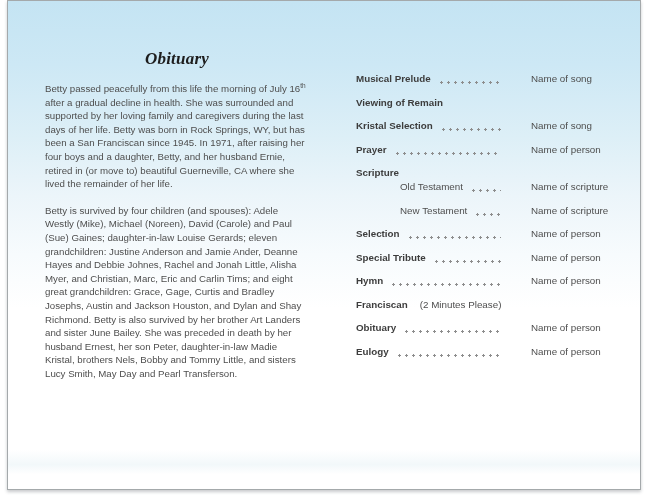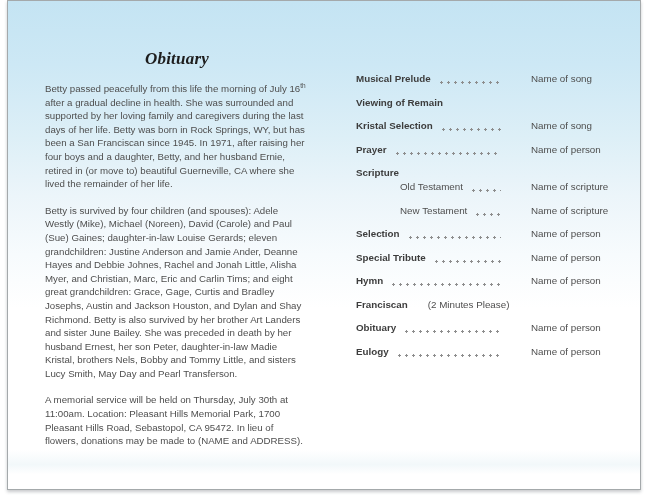--- a/index.html
+++ b/index.html
@@ -93,21 +93,21 @@
   .row .label {
     font-weight: bold;
     color: #3d3d3d;
     white-space: nowrap;
   }
   .row .label.regular {
     font-weight: normal;
     color: #4e4e4e;
   }
   .row .suffix {
-    margin-left: 20px;
+    margin-left: 12px;
     white-space: nowrap;
   }
   .row .leader {
     flex: 1;
     height: 11px;
     margin: 0 6px 0 7px;
     background-image: radial-gradient(circle, #8d8d8d 1px, rgba(0,0,0,0) 1.4px);
     background-size: 7px 3px;
     background-repeat: repeat-x;
     background-position: left bottom;
@@ -121,21 +121,20 @@
 </head>
 <body>
 
 <div class="sheet">
 
   <div class="page page-left">
     <h1 class="page-title">Obituary</h1>
     <div class="obit-text">
       <p><span>Betty passed peacefully from this life the morning of July 16</span><sup>th</sup><span> after a gradual decline in health.  She was surrounded and supported by her loving family and caregivers during the last days of her life.  Betty was born in Rock Springs, WY, but has been a San Franciscan since 1945.  In 1971, after raising her four boys and a daughter, Betty, and her husband Ernie, retired in (or move to) beautiful Guerneville, CA where she lived the remainder of her life.</span></p>
       <p>Betty is survived by four children (and spouses): Adele Westly (Mike), Michael (Noreen), David (Carole) and Paul (Sue) Gaines;  daughter-in-law Louise Gerards;  eleven grandchildren: Justine Anderson and Jamie Ander, Deanne Hayes and Debbie Johnes, Rachel and Jonah Little, Alisha Myer, and Christian, Marc, Eric and Carlin Tims;  and eight great grandchildren: Grace, Gage, Curtis and Bradley Josephs, Austin and Jackson Houston, and Dylan and Shay Richmond. Betty is also survived by her brother Art Landers and sister June Bailey.  She was preceded in death by her husband Ernest, her son Peter, daughter-in-law Madie Kristal, brothers Nels, Bobby and Tommy Little, and sisters Lucy Smith, May Day and Pearl Transferson.</p>
-      <p>A memorial service will be held on Thursday, July 30th at 11:00am.  Location:  Pleasant Hills Memorial Park, 1700 Pleasant Hills Road, Sebastopol, CA 95472.  In lieu of flowers, donations may be made to (NAME and ADDRESS).</p>
     </div>
   </div>
 
   <div class="page page-right">
     <div class="rows">
         <div class="row">
           <span class="label">Musical Prelude</span>
           <span class="leader"></span>
           <span class="value">Name of song</span>
         </div>

